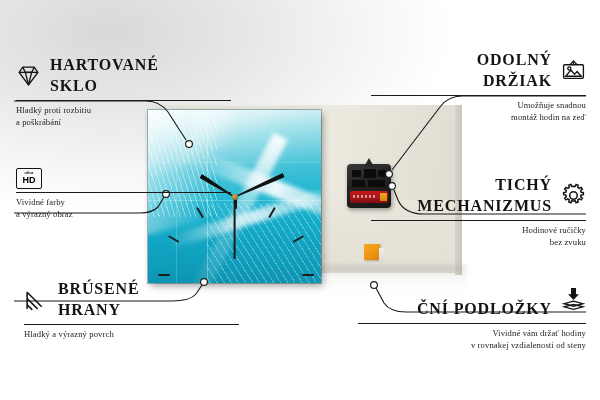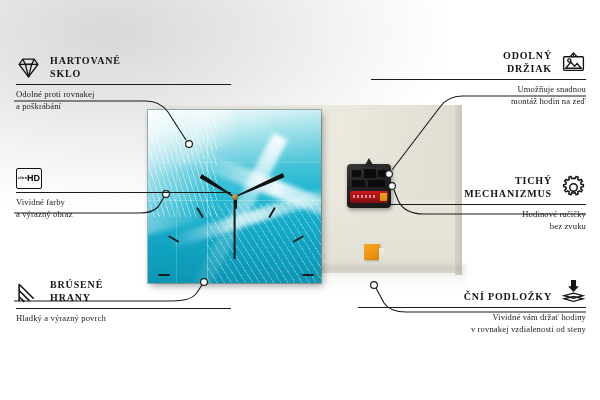--- a/index.html
+++ b/index.html
@@ -112,33 +112,33 @@
 
   
   .feat { position:absolute; width:215px; }
   .feat.left  { left:16px;  text-align:left; }
   .feat.right { right:14px; text-align:right; }
   .head { display:flex; align-items:center; gap:9px; }
   .feat.right .head { justify-content:flex-end; }
   .feat.left  .head { justify-content:flex-start; }
   .title {
     font-family:"Liberation Serif", serif;
-    font-size:10px; font-weight:bold; letter-spacing:.85px;
+    font-size:16px; font-weight:bold; letter-spacing:.85px;
     line-height:1.33; color:#141414; text-transform:uppercase;
   }
   .ico { width:25px; height:25px; flex:0 0 25px; color:#141414; }
   .ico svg { display:block; width:100%; height:100%; }
   .rule { height:1px; background:#1b1b1b; margin:3px 0 3px; width:100%; }
   .desc {
     font-family:"Liberation Serif", serif;
     font-size:8.6px; line-height:1.42; color:#1d1d1d; letter-spacing:.12px;
   }
   .hd-badge {
     width:26px; height:21px; flex:0 0 26px; border:1.3px solid #141414; border-radius:2px;
-    display:flex; flex-direction:row; align-items:center; justify-content:center; line-height:1;
+    display:flex; flex-direction:column; align-items:center; justify-content:center; line-height:1;
   }
   .hd-badge .u { font-family:"Liberation Sans",sans-serif; font-size:3.6px; font-weight:bold; letter-spacing:.2px; }
   .hd-badge .h { font-family:"Liberation Sans",sans-serif; font-size:9px; font-weight:bold; letter-spacing:-.1px; }
 </style>
 </head>
 <body>
 
 <div id="stage">
 
   <div class="photo-wrap">
@@ -249,40 +249,40 @@
             </g>
           </svg>
       </span>
       <span class="title">
         <span>HARTOVANÉ</span><br>
         <span>SKLO</span>
       </span>
     </div>
     <div class="rule"></div>
     <div class="desc">
-      <span>Odolné proti rovnakej</span><br>
+      <span>Hladký proti rozbitiu</span><br>
       <span>a poškrábání</span>
     </div>
   </div>
 
   <div class="feat left" style="top:168px;">
     <div class="head">
       <span class="hd-badge">
         <span class="u">ultra</span>
         <span class="h">HD</span>
       </span>
     </div>
     <div class="rule"></div>
     <div class="desc">
       <span>Vividné farby</span><br>
       <span>a výrazný obraz</span>
     </div>
   </div>
 
-  <div class="feat left" style="top:278px;">
+  <div class="feat left" style="top:278px;margin-left:8px;">
     <div class="head">
       <span class="ico">
         <svg viewBox="0 0 24 24">
             <g stroke="currentColor" stroke-width="1.5" fill="none">
           <path d="M3 5 L17 19"></path>
               <path d="M3 11 L13 21"></path>
               <path d="M3 17 L8 22"></path>
           <path d="M3 5 L3 21"></path>
             </g>
           </svg>

